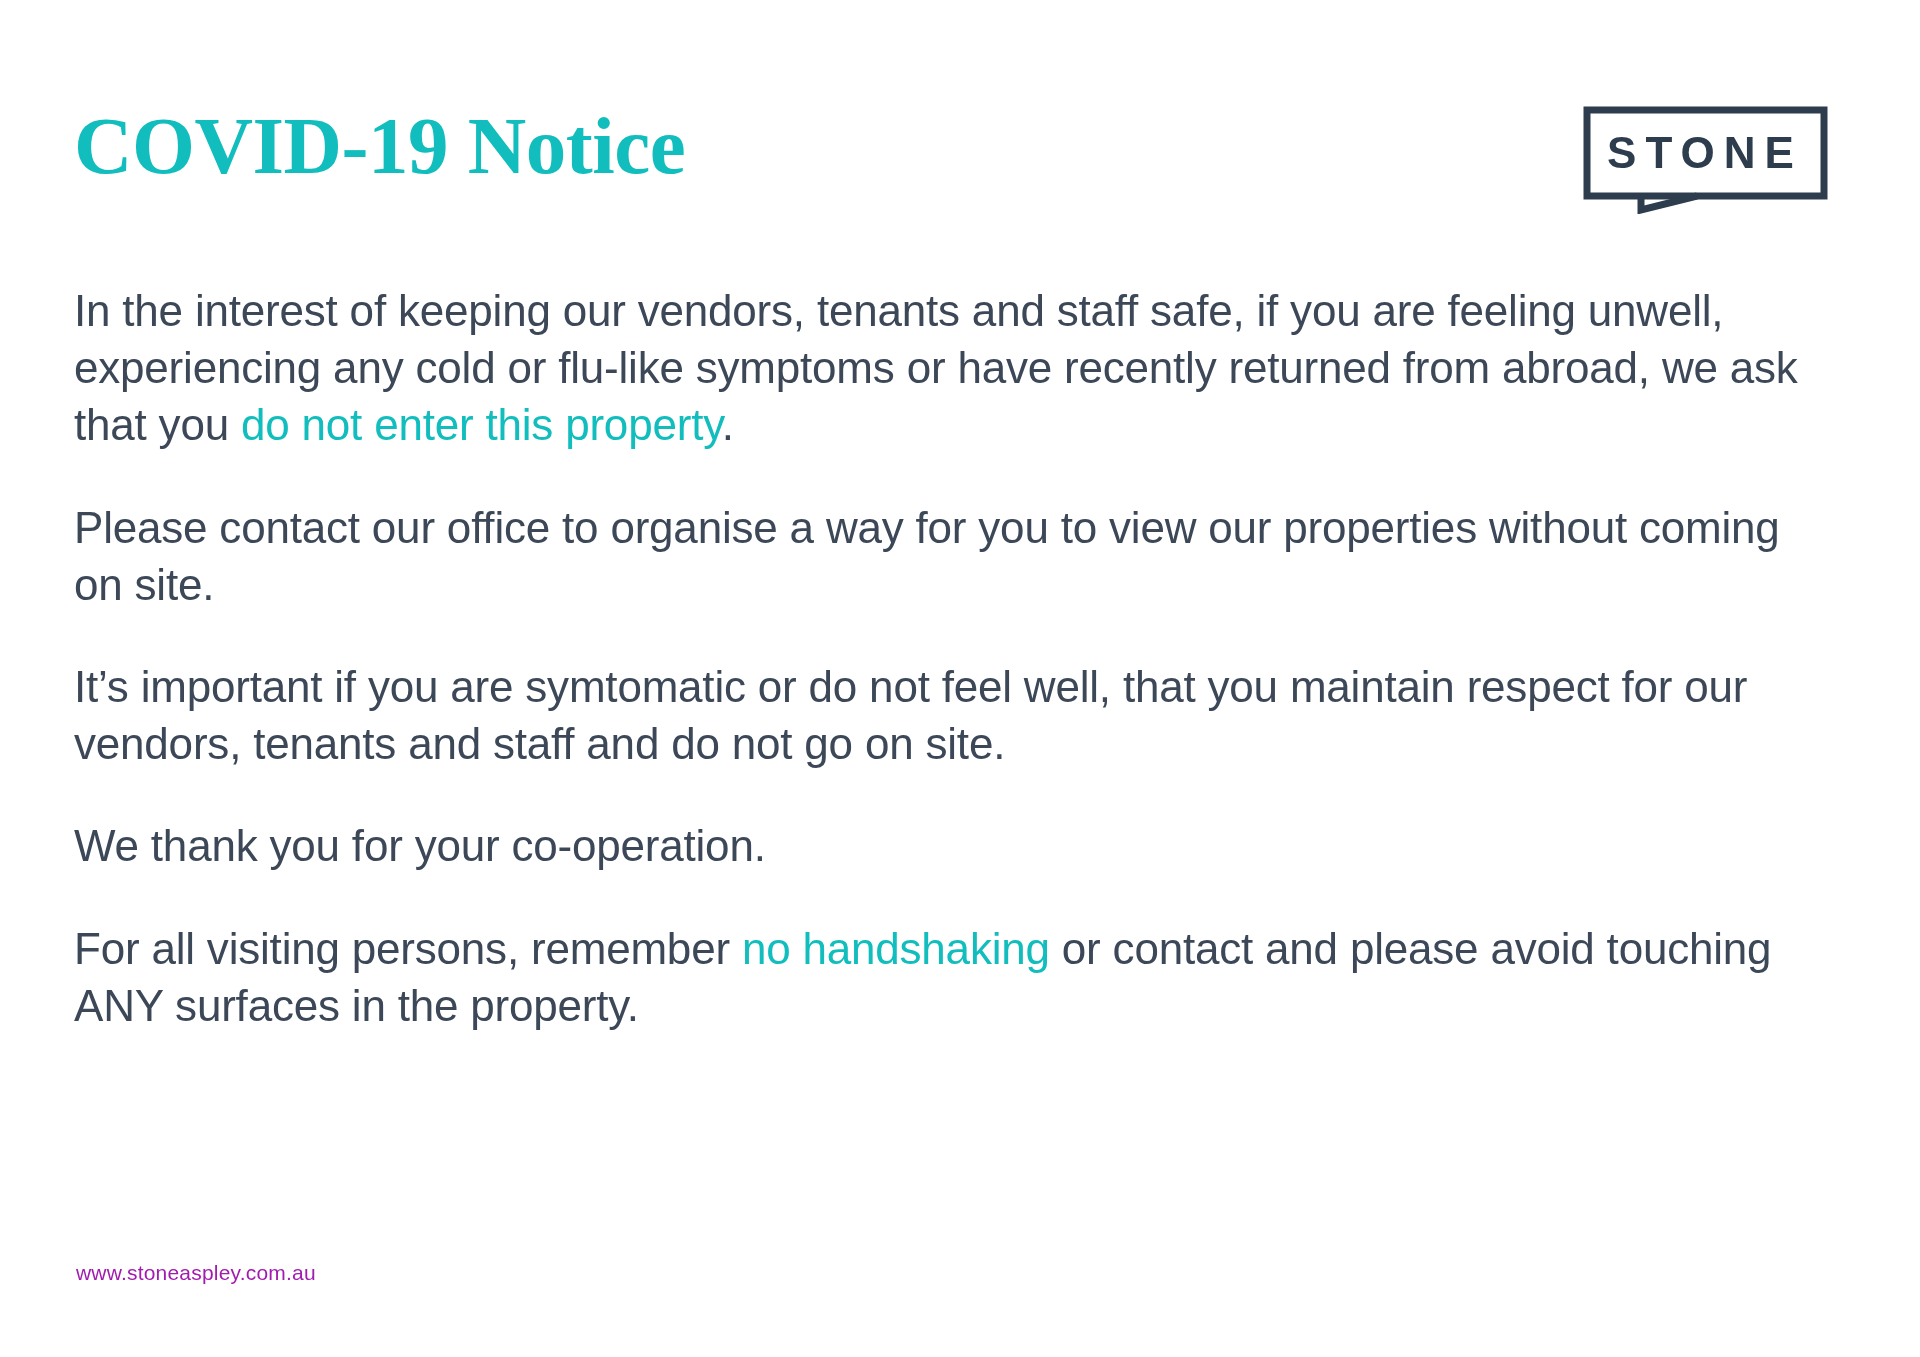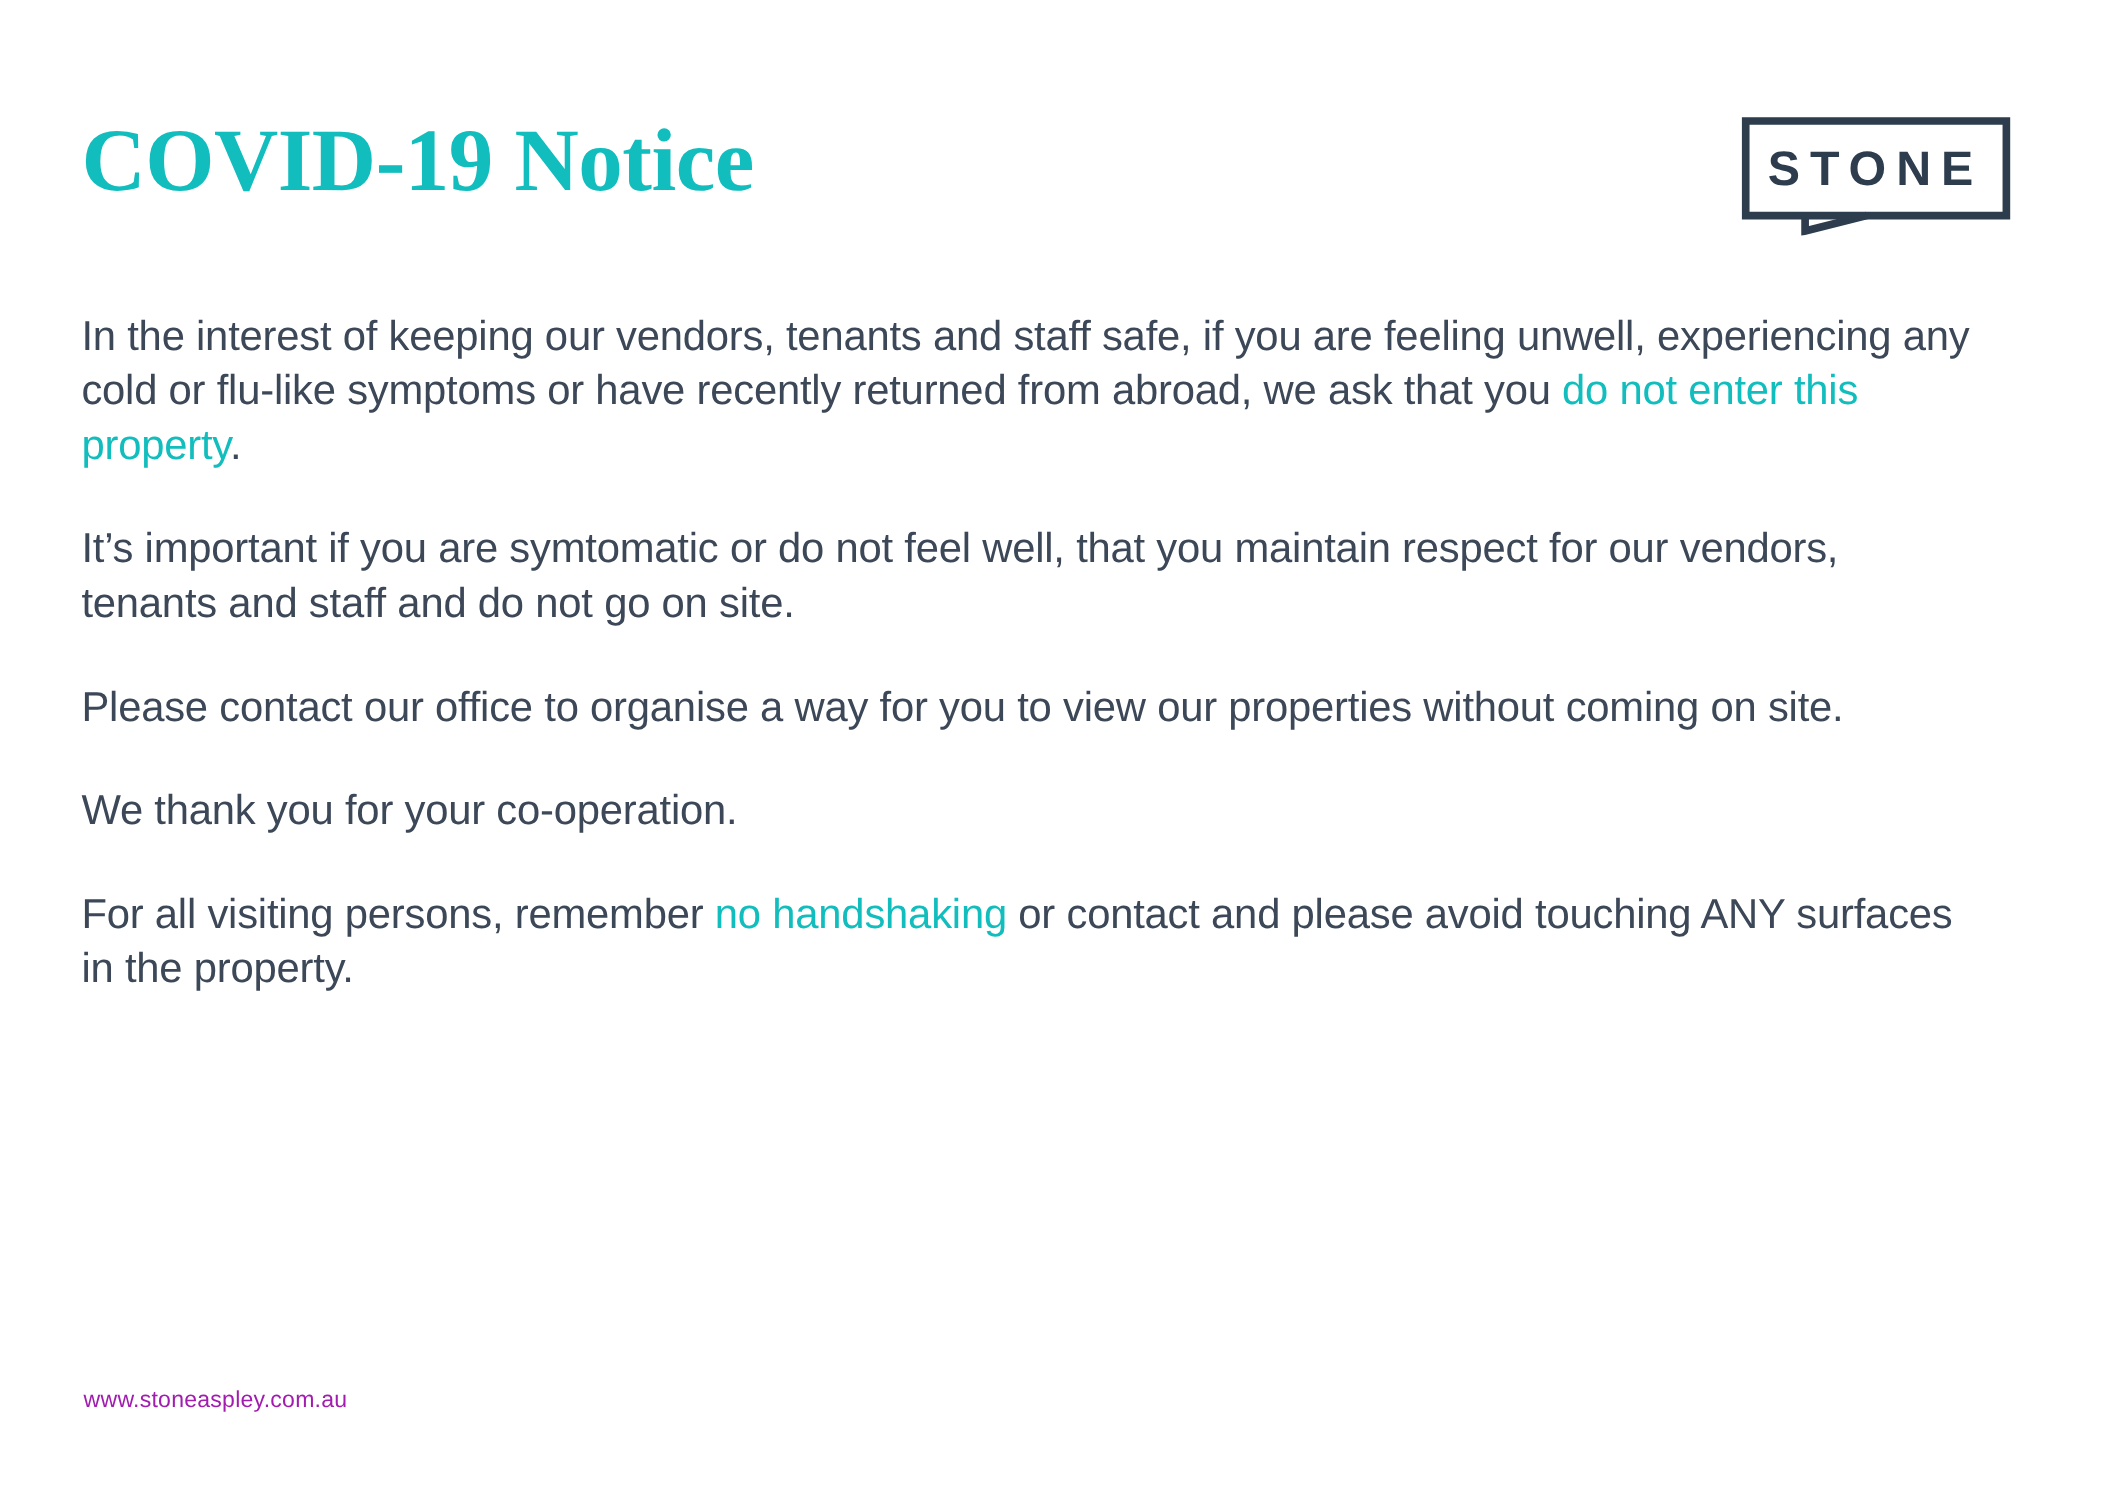--- a/index.html
+++ b/index.html
@@ -57,21 +57,21 @@
 
   
   .content {
     position: absolute;
     left: 74px;
     top: 282px;
     width: 1790px;
   }
   .para {
     font-family: "Liberation Sans", sans-serif;
-    font-size: 38px;
+    font-size: 44px;
     line-height: 1.30;
     color: #3C4858;
     margin: 0 0 45px 0;
     letter-spacing: -0.2px;
     max-width: 1730px;
   }
   .para:last-child {
     margin-bottom: 2px;
   }
   .accent {
@@ -107,25 +107,25 @@
       </svg>
     </div>
   </div>
 
   <div class="content">
     <p class="para">
       <span>In the interest of keeping our vendors, tenants and staff safe, if you are feeling unwell, experiencing any cold or flu-like symptoms or have recently returned from abroad, we ask that you </span><span class="accent">do not enter this property</span><span>.</span>
     </p>
 
     <p class="para">
-      <span>It’s important if you are symtomatic or do not feel well, that you maintain respect for our vendors, tenants and staff and do not go on site.</span>
+      <span>Please contact our office to organise a way for you to view our properties without coming on site.</span>
     </p>
 
     <p class="para">
-      <span>Please contact our office to organise a way for you to view our properties without coming on site.</span>
+      <span>It’s important if you are symtomatic or do not feel well, that you maintain respect for our vendors, tenants and staff and do not go on site.</span>
     </p>
 
     <p class="para">
       <span>We thank you for your co-operation.</span>
     </p>
 
     <p class="para">
       <span>For all visiting persons, remember </span><span class="accent">no handshaking</span><span> or contact and please avoid touching ANY surfaces in the property.</span>
     </p>
   </div>

